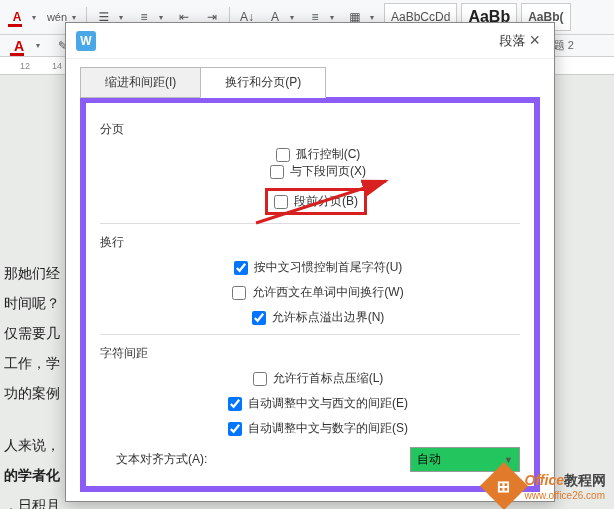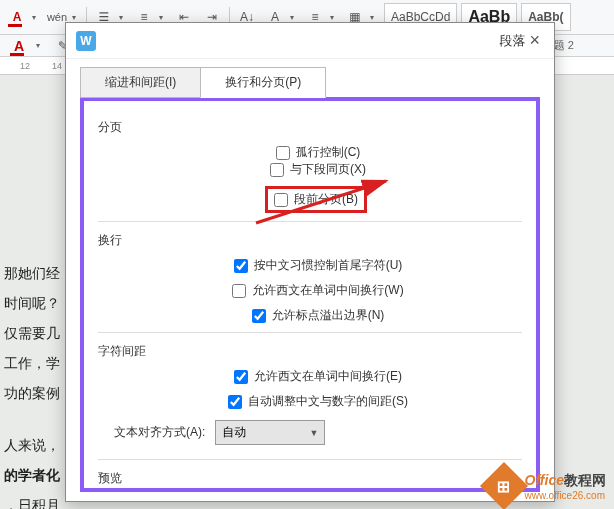--- a/index.html
+++ b/index.html
@@ -111,21 +111,21 @@
     .tab {
       padding: 6px 24px;
       border: 1px solid #bbb;
       background: #f0f0f0;
       margin-right: -1px;
       font-size: 12px;
       color: #333;
     }
     .tab.active { background: #fff; border-bottom: 1px solid #fff; }
     .tab-panel {
-      border: 4px solid #8b5cf6;
+      border: 6px solid #8b5cf6;
       margin: -1px 14px 0 14px;
       padding: 12px 14px;
       height: 395px;
       overflow: hidden;
     }
     .group-label {
       font-size: 12px;
       color: #333;
       margin: 6px 0 8px 0;
     }
@@ -143,28 +143,28 @@
       border: 3px solid #d82020;
       padding: 2px 6px;
       margin-left: -4px;
     }
     .arrow-svg {
       position: absolute;
       top: 150px; left: 180px;
       pointer-events: none;
     }
     .divider { border-top: 1px solid #ddd; margin: 6px 0 10px 0; }
-    .align-row { display: flex; align-items: center; margin-top: 10px; }
+    .align-row { display: flex; align-items: center; margin-top: 10px; justify-content: space-between; }
     .align-label { margin-right: 10px; color: #333; }
     .combo {
       border: 1px solid #999;
       padding: 3px 6px;
       width: 110px;
       display: flex; align-items: center; justify-content: space-between;
-      background: #e5e5e5;
+      background: #22c55e;
       font-size: 12px;
     }
     .combo-arrow { font-size: 9px; color: #555; }
     
     .watermark {
       position: absolute;
       bottom: 6px; right: 8px;
       display: flex; align-items: center;
       gap: 4px;
     }
@@ -306,22 +306,28 @@
             <span>允许标点溢出边界(N)</span>
           </label>
         </div>
     </div>
 
     <div class="divider"></div>
     <div class="group-label">字符间距</div>
     <div class="group-content">
       <div class="row">
           <label class="ck">
+            <input type="checkbox" style="">
+            <span>允许行首标点压缩(L)</span>
+          </label>
+        </div>
+      <div class="row">
+          <label class="ck">
             <input type="checkbox" checked="" style="">
-            <span>允许西文在单词中间换行(E)</span>
+            <span>自动调整中文与西文的间距(E)</span>
           </label>
         </div>
       <div class="row">
           <label class="ck">
             <input type="checkbox" checked="" style="">
             <span>自动调整中文与数字的间距(S)</span>
           </label>
         </div>
       <div class="align-row">
         <span class="align-label">文本对齐方式(A):</span>

